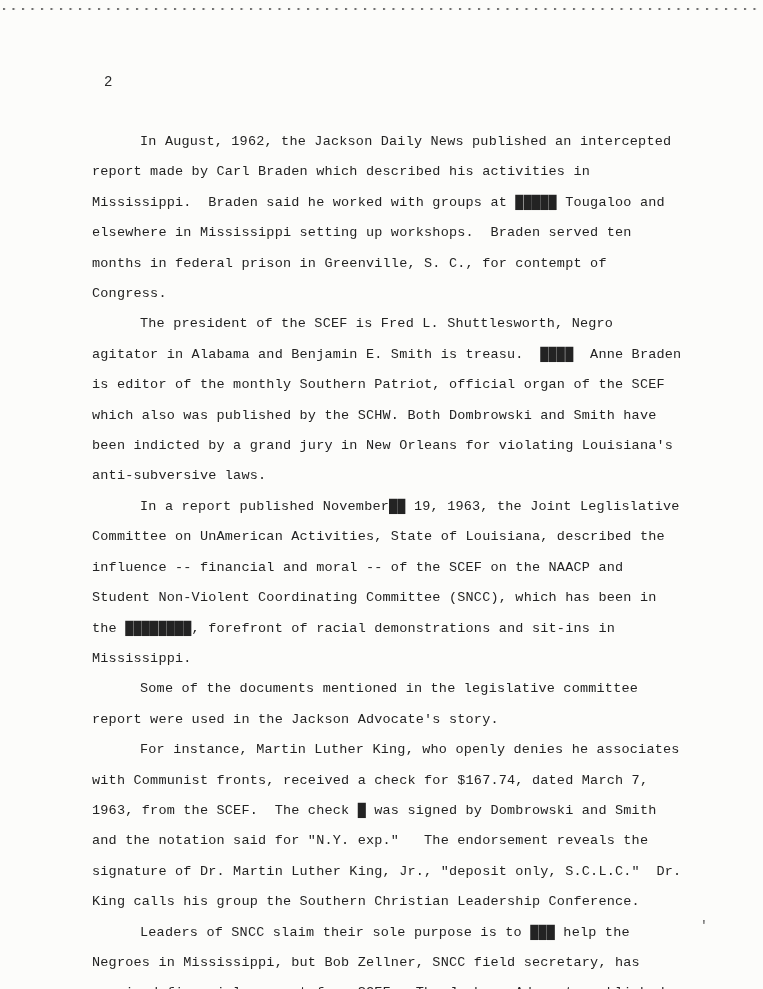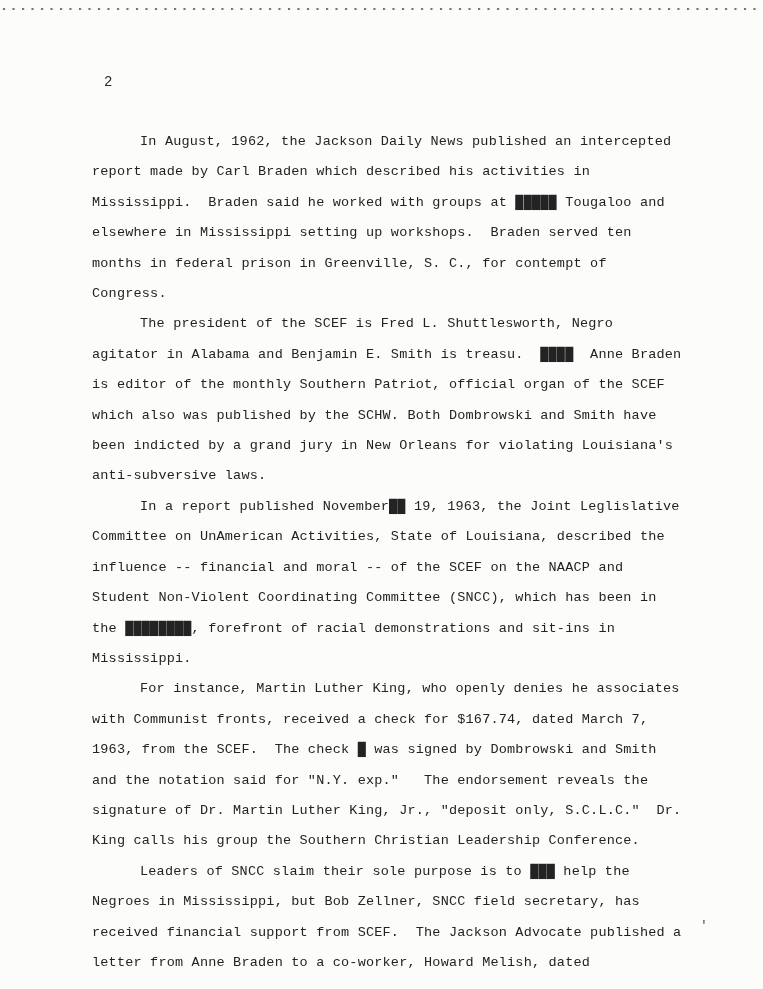--- a/index.html
+++ b/index.html
@@ -61,18 +61,19 @@
 
 <div class="page">
   <div class="perforation"></div>
 
   <div class="pagenum">2</div>
 
   <div class="body-text">
     <p>In August, 1962, the Jackson Daily News published an intercepted report made by Carl Braden which described his activities in Mississippi.  Braden said he worked with groups at █████ Tougaloo and elsewhere in Mississippi setting up workshops.  Braden served ten months in federal prison in Greenville, S. C., for contempt of Congress.</p>
     <p>The president of the SCEF is Fred L. Shuttlesworth, Negro agitator in Alabama and Benjamin E. Smith is treasu.  ████  Anne Braden is editor of the monthly Southern Patriot, official organ of the SCEF which also was published by the SCHW. Both Dombrowski and Smith have been indicted by a grand jury in New Orleans for violating Louisiana's anti-subversive laws.</p>
     <p>In a report published November██ 19, 1963, the Joint Leglislative Committee on UnAmerican Activities, State of Louisiana, described the influence -- financial and moral -- of the SCEF on the NAACP and Student Non-Violent Coordinating Committee (SNCC), which has been in the ████████, forefront of racial demonstrations and sit-ins in Mississippi.</p>
+    <p>Some of the documents mentioned in the legislative committee report were used in the Jackson Advocate's story.</p>
     <p>For instance, Martin Luther King, who openly denies he associates with Communist fronts, received a check for $167.74, dated March 7, 1963, from the SCEF.  The check █ was signed by Dombrowski and Smith and the notation said for "N.Y. exp."   The endorsement reveals the signature of Dr. Martin Luther King, Jr., "deposit only, S.C.L.C."  Dr. King calls his group the Southern Christian Leadership Conference.</p>
     <p>Leaders of SNCC slaim their sole purpose is to ███ help the Negroes in Mississippi, but Bob Zellner, SNCC field secretary, has received financial support from SCEF.  The Jackson Advocate published a letter from Anne Braden to a co-worker, Howard Melish, dated</p>
   </div>
 
   <div class="stray">'</div>
 </div>
 
 </body></html>

